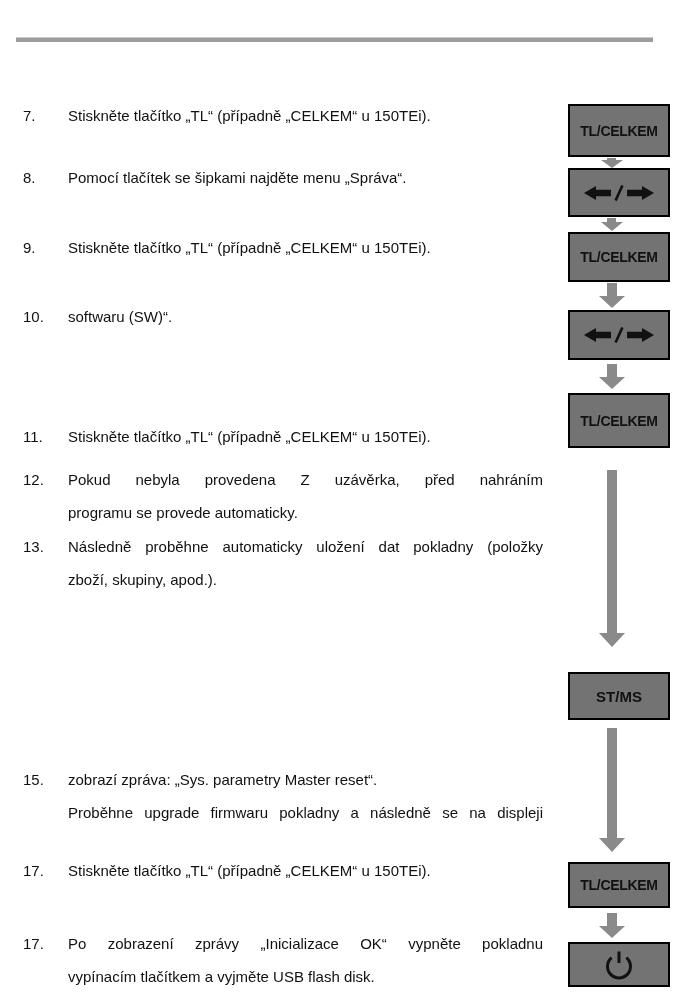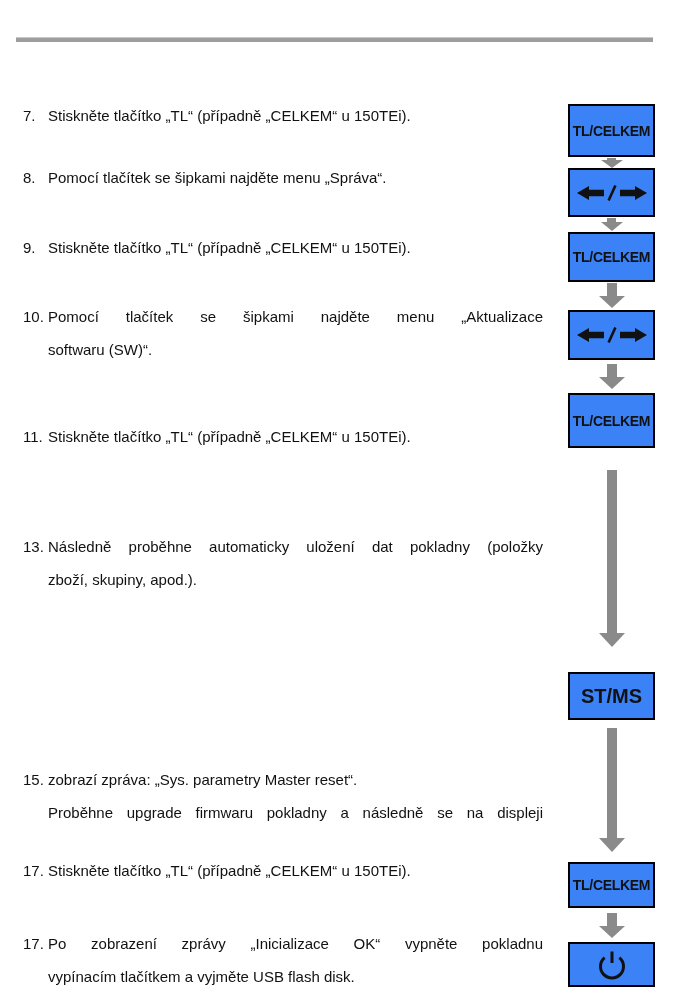--- a/index.html
+++ b/index.html
@@ -15,33 +15,33 @@
     position:absolute; left:16px; top:37px; width:637px; height:4px;
     background:#9d9d9d; border-top:1px solid #c9c9c9;
   }
 
   
   .item {
     position:absolute; left:23px; width:520px;
     display:flex; font-size:15px; line-height:33px;
   }
   .num { flex:0 0 25px; }
-  .content { flex:1; min-width:0; }
+  .content { flex:1; min-width:0;margin-left:20px; }
   .ln { text-align:left; }
   .ln.just { text-align:justify; text-align-last:justify; }
 
   
   .key {
-    position:absolute; left:568px; width:87px; box-sizing:border-box;
-    border:2px solid #000000; background:#3b82f6;
+    position:absolute; left:568px; width:102px; box-sizing:border-box;
+    border:2px solid #000000; background:#737373;
     display:flex; align-items:center; justify-content:center;
     font-weight:bold;
   }
   .key.tl   { font-size:14px; letter-spacing:-0.3px; }
-  .key.stms { font-size:20px; }
+  .key.stms { font-size:15px; }
 
   .b1 { top:104px; height:53px; }
   .b2 { top:168px; height:49px; }
   .b3 { top:232px; height:50px; }
   .b4 { top:310px; height:50px; }
   .b5 { top:393px; height:55px; }
   .b6 { top:672px; height:48px; }
   .b7 { top:862px; height:46px; }
   .b8 { top:942px; height:45px; }
 
@@ -94,32 +94,38 @@
   <div class="item" style="top:231px">
     <span class="num">9.</span>
     <div class="content">
         <div class="ln">Stiskněte tlačítko „TL“ (případně „CELKEM“ u 150TEi).</div>
       </div>
   </div>
 
   <div class="item" style="top:300px">
     <span class="num">10.</span>
     <div class="content">
-      <div class="ln just">Pomocí tlačítek se šipkami najděte menu „Aktualizace</div>
       <div class="ln">softwaru (SW)“.</div>
     </div>
   </div>
 
   <div class="item" style="top:420px">
     <span class="num">11.</span>
     <div class="content">
         <div class="ln">Stiskněte tlačítko „TL“ (případně „CELKEM“ u 150TEi).</div>
       </div>
   </div>
 
+  <div class="item" style="top:463px">
+    <span class="num">12.</span>
+    <div class="content">
+      <div class="ln just">Pokud nebyla provedena Z uzávěrka, před nahráním</div>
+      <div class="ln">programu se provede automaticky.</div>
+    </div>
+  </div>
 
   <div class="item" style="top:530px">
     <span class="num">13.</span>
     <div class="content">
       <div class="ln just">Následně proběhne automaticky uložení dat pokladny (položky</div>
       <div class="ln">zboží, skupiny, apod.).</div>
     </div>
   </div>
 
 

